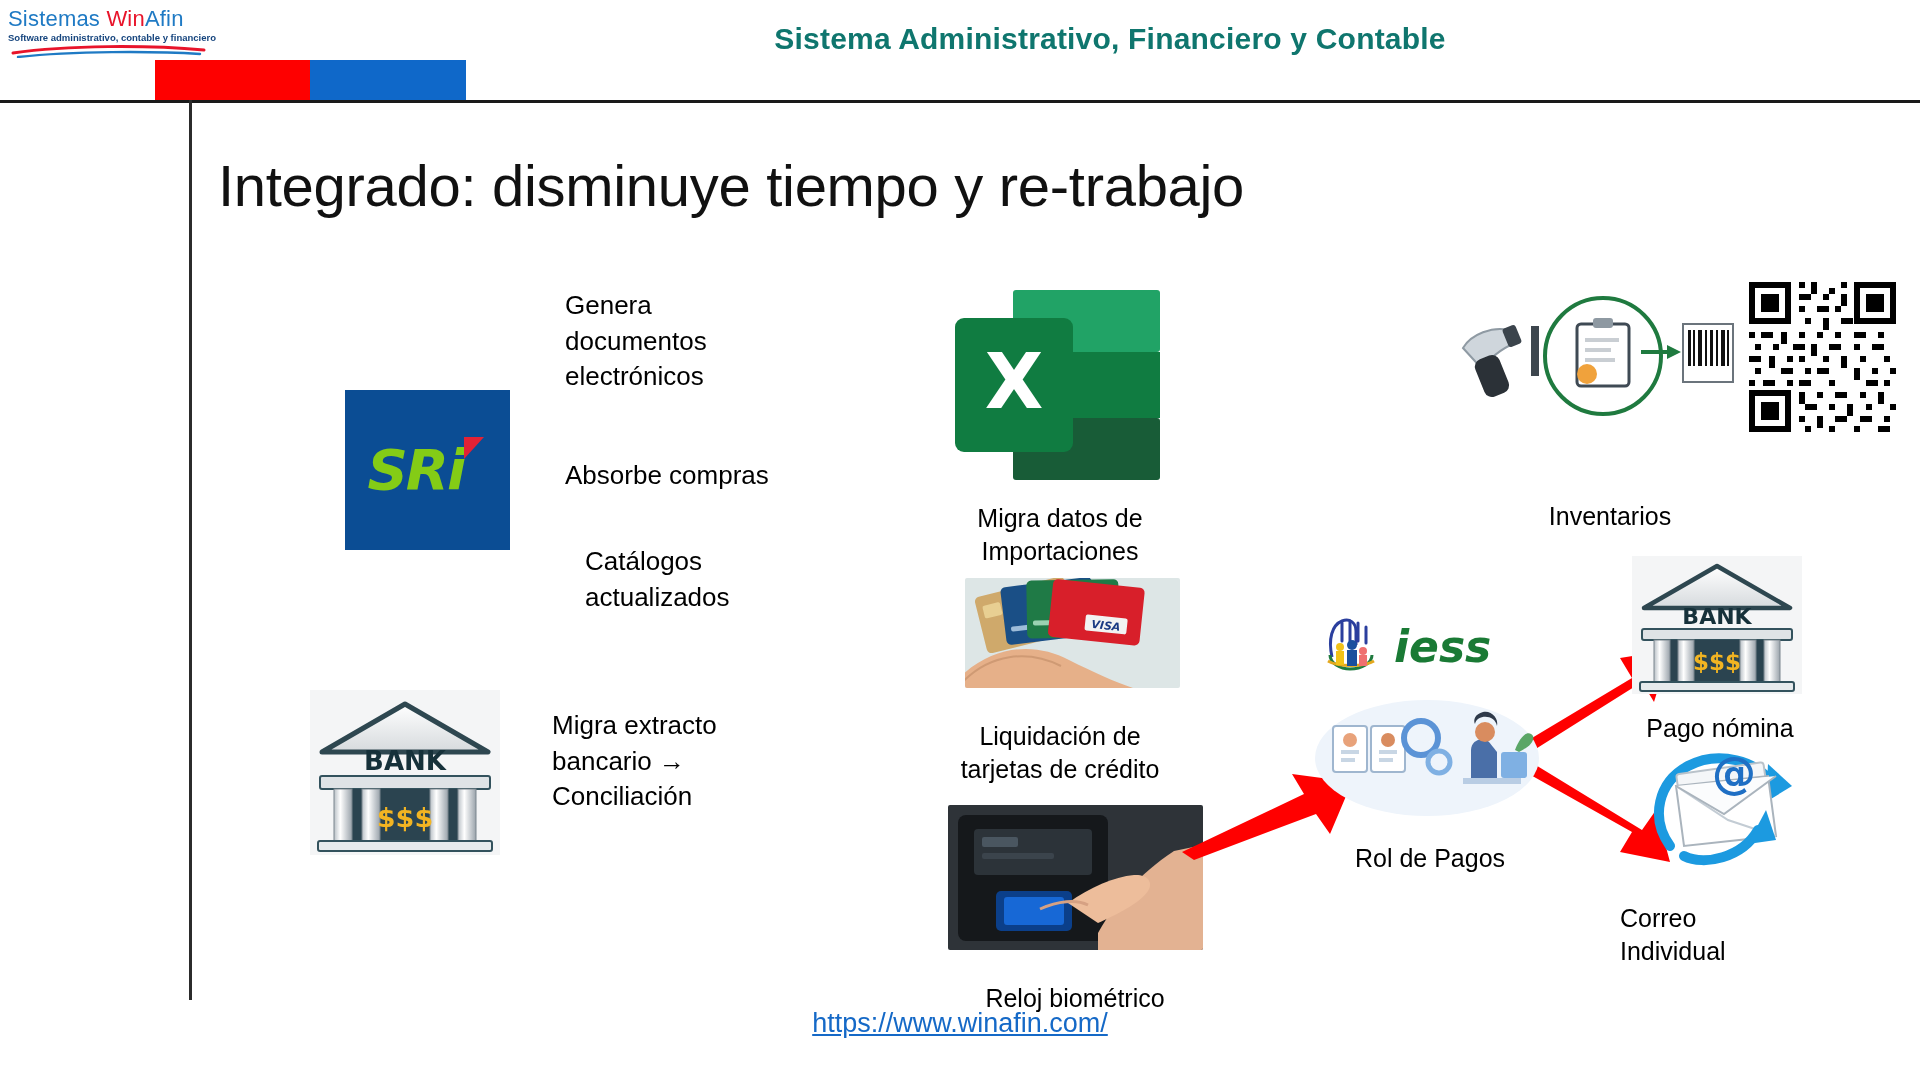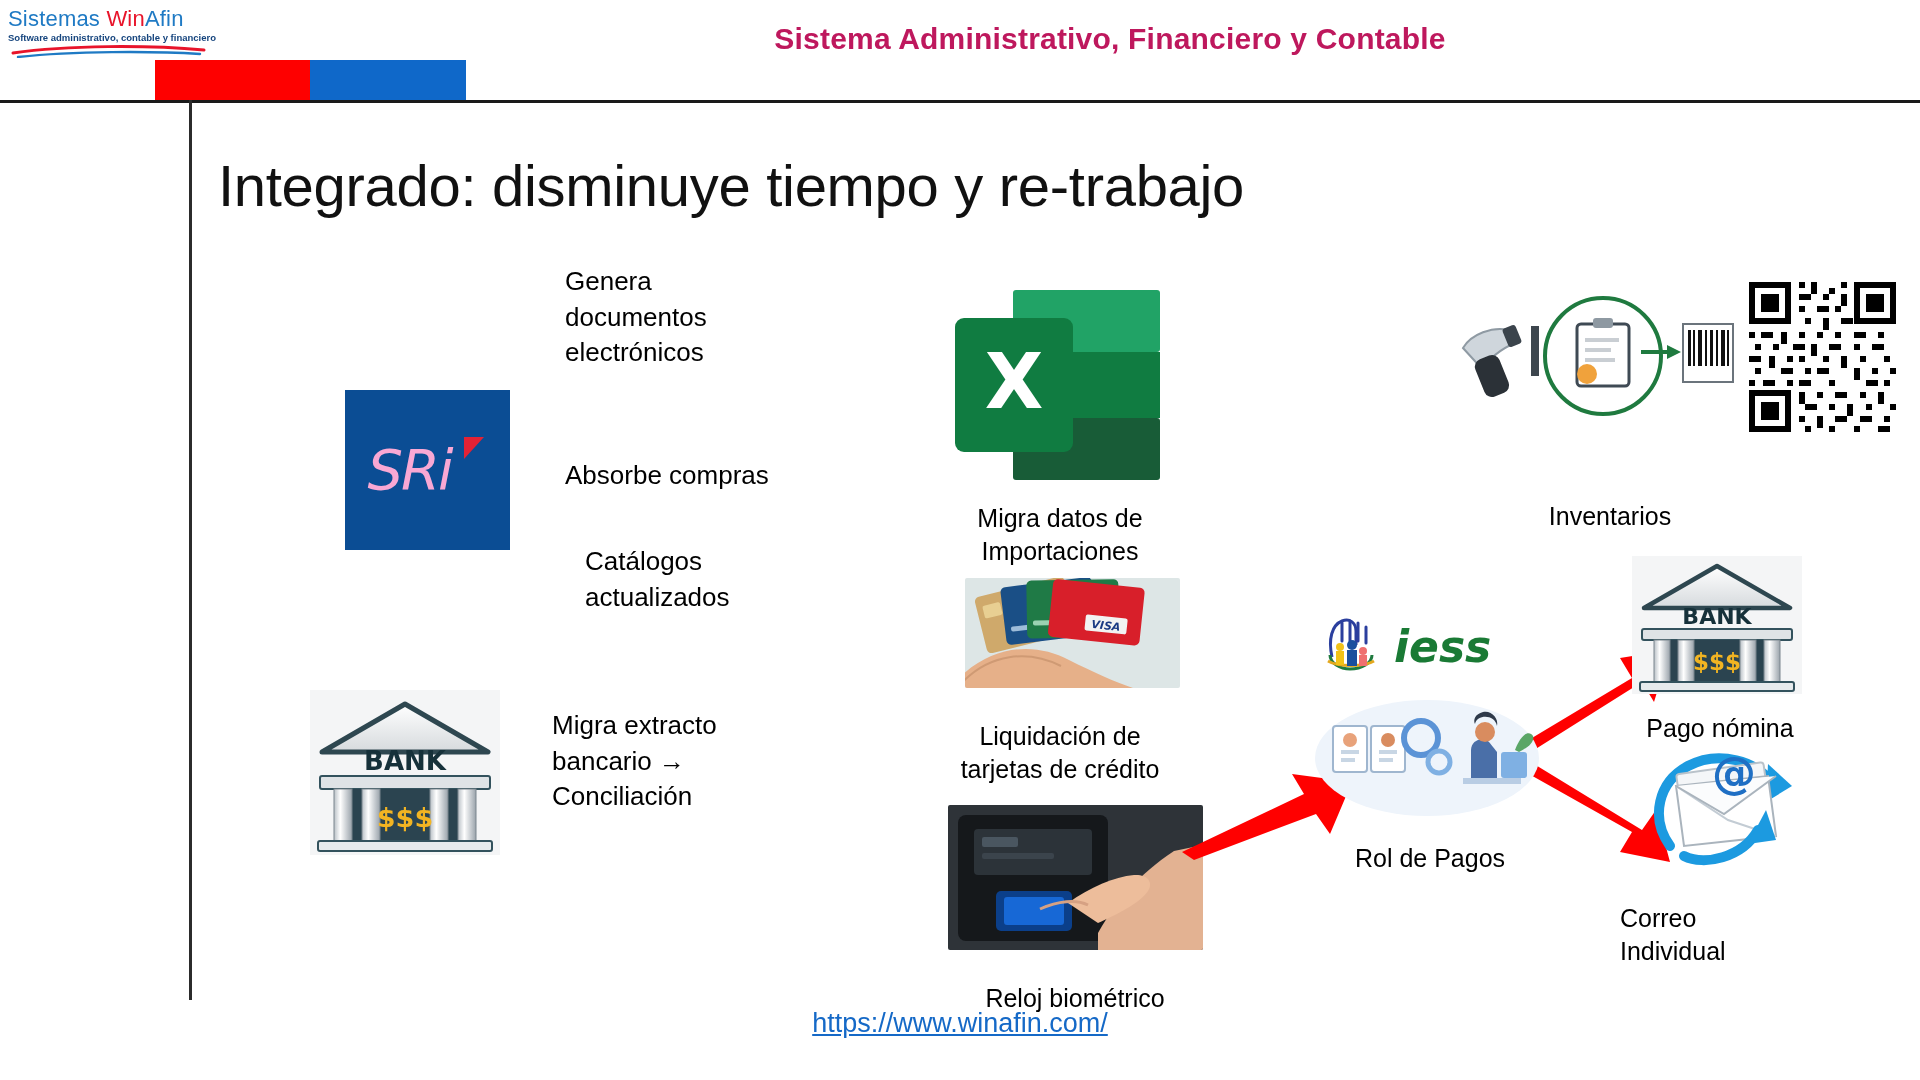--- a/index.html
+++ b/index.html
@@ -15,21 +15,21 @@
   .logo-line1{font-size:22px;font-weight:normal;letter-spacing:.2px;white-space:nowrap;}
   .logo-sistemas{color:#1f7ac4;}
   .logo-win{color:#e8142a;}
   .logo-afin{color:#1f7ac4;}
   .logo-tag{font-size:9.5px;color:#16457e;font-weight:bold;margin-top:0;white-space:nowrap;}
   .logo-swoosh{position:relative;width:200px;height:14px;margin-top:1px;}
   .logo-swoosh svg{position:absolute;left:0;top:0;}
 
   .header-title{
     position:absolute;left:560px;top:22px;width:1100px;
-    text-align:center;font-size:30px;font-weight:bold;color:#be185d;
+    text-align:center;font-size:30px;font-weight:bold;color:#0f766e;
     letter-spacing:.2px;white-space:nowrap;
   }
 
   .bar-red{position:absolute;left:155px;top:60px;width:155px;height:40px;background:#fe0000;}
   .bar-blue{position:absolute;left:310px;top:60px;width:156px;height:40px;background:#0f68c9;}
   .rule-top{position:absolute;left:0;top:100px;width:1920px;height:3px;background:#1a1a1a;}
   .rule-left{position:absolute;left:189px;top:100px;width:3px;height:900px;background:#2b2b2b;}
 
   
   .slide-title{
@@ -40,22 +40,22 @@
 
   
   .body-text{position:absolute;font-size:26px;color:#000;line-height:1.37;}
   .cap{position:absolute;font-size:25px;color:#000;line-height:1.3;text-align:center;margin-top:22px;}
 
   
   .sri{position:absolute;left:345px;top:390px;width:165px;height:160px;background:#0b4d94;
        display:flex;align-items:center;justify-content:center;}
   .sri-inner{position:relative;width:120px;height:70px;}
   .sri-txt{
-    position:absolute;left:0;top:2px;font-size:56px;font-weight:normal;font-style:italic;
-    color:#f9a8d4;letter-spacing:-2px;font-family:"DejaVu Sans",sans-serif;
+    position:absolute;left:0;top:2px;font-size:56px;font-weight:bold;font-style:italic;
+    color:#84cc16;letter-spacing:-2px;font-family:"DejaVu Sans",sans-serif;
   }
   .sri-tri{position:absolute;right:4px;top:2px;width:0;height:0;
     border-left:20px solid #e32235;border-bottom:22px solid transparent;}
 
   
   .bankbox{position:absolute;background:#f4f5f6;}
   .bank-svg{display:block;}
 
   
   .excel{position:absolute;left:955px;top:290px;width:205px;height:190px;}
@@ -101,21 +101,21 @@
 
   <div class="slide-title">Integrado: disminuye tiempo y re-trabajo</div>
 
   <div class="sri">
     <div class="sri-inner">
       <div class="sri-txt">SRi</div>
       <div class="sri-tri"></div>
     </div>
   </div>
 
-  <div class="body-text" style="left:565px;top:264px;">
+  <div class="body-text" style="left:565px;top:288px;">
     <div>Genera</div>
     <div>documentos</div>
     <div>electrónicos</div>
   </div>
 
   <div class="body-text" style="left:565px;top:458px;">Absorbe compras</div>
 
   <div class="body-text" style="left:565px;top:544px;margin-left:20px;">
     <div>Catálogos</div>
     <div>actualizados</div>

